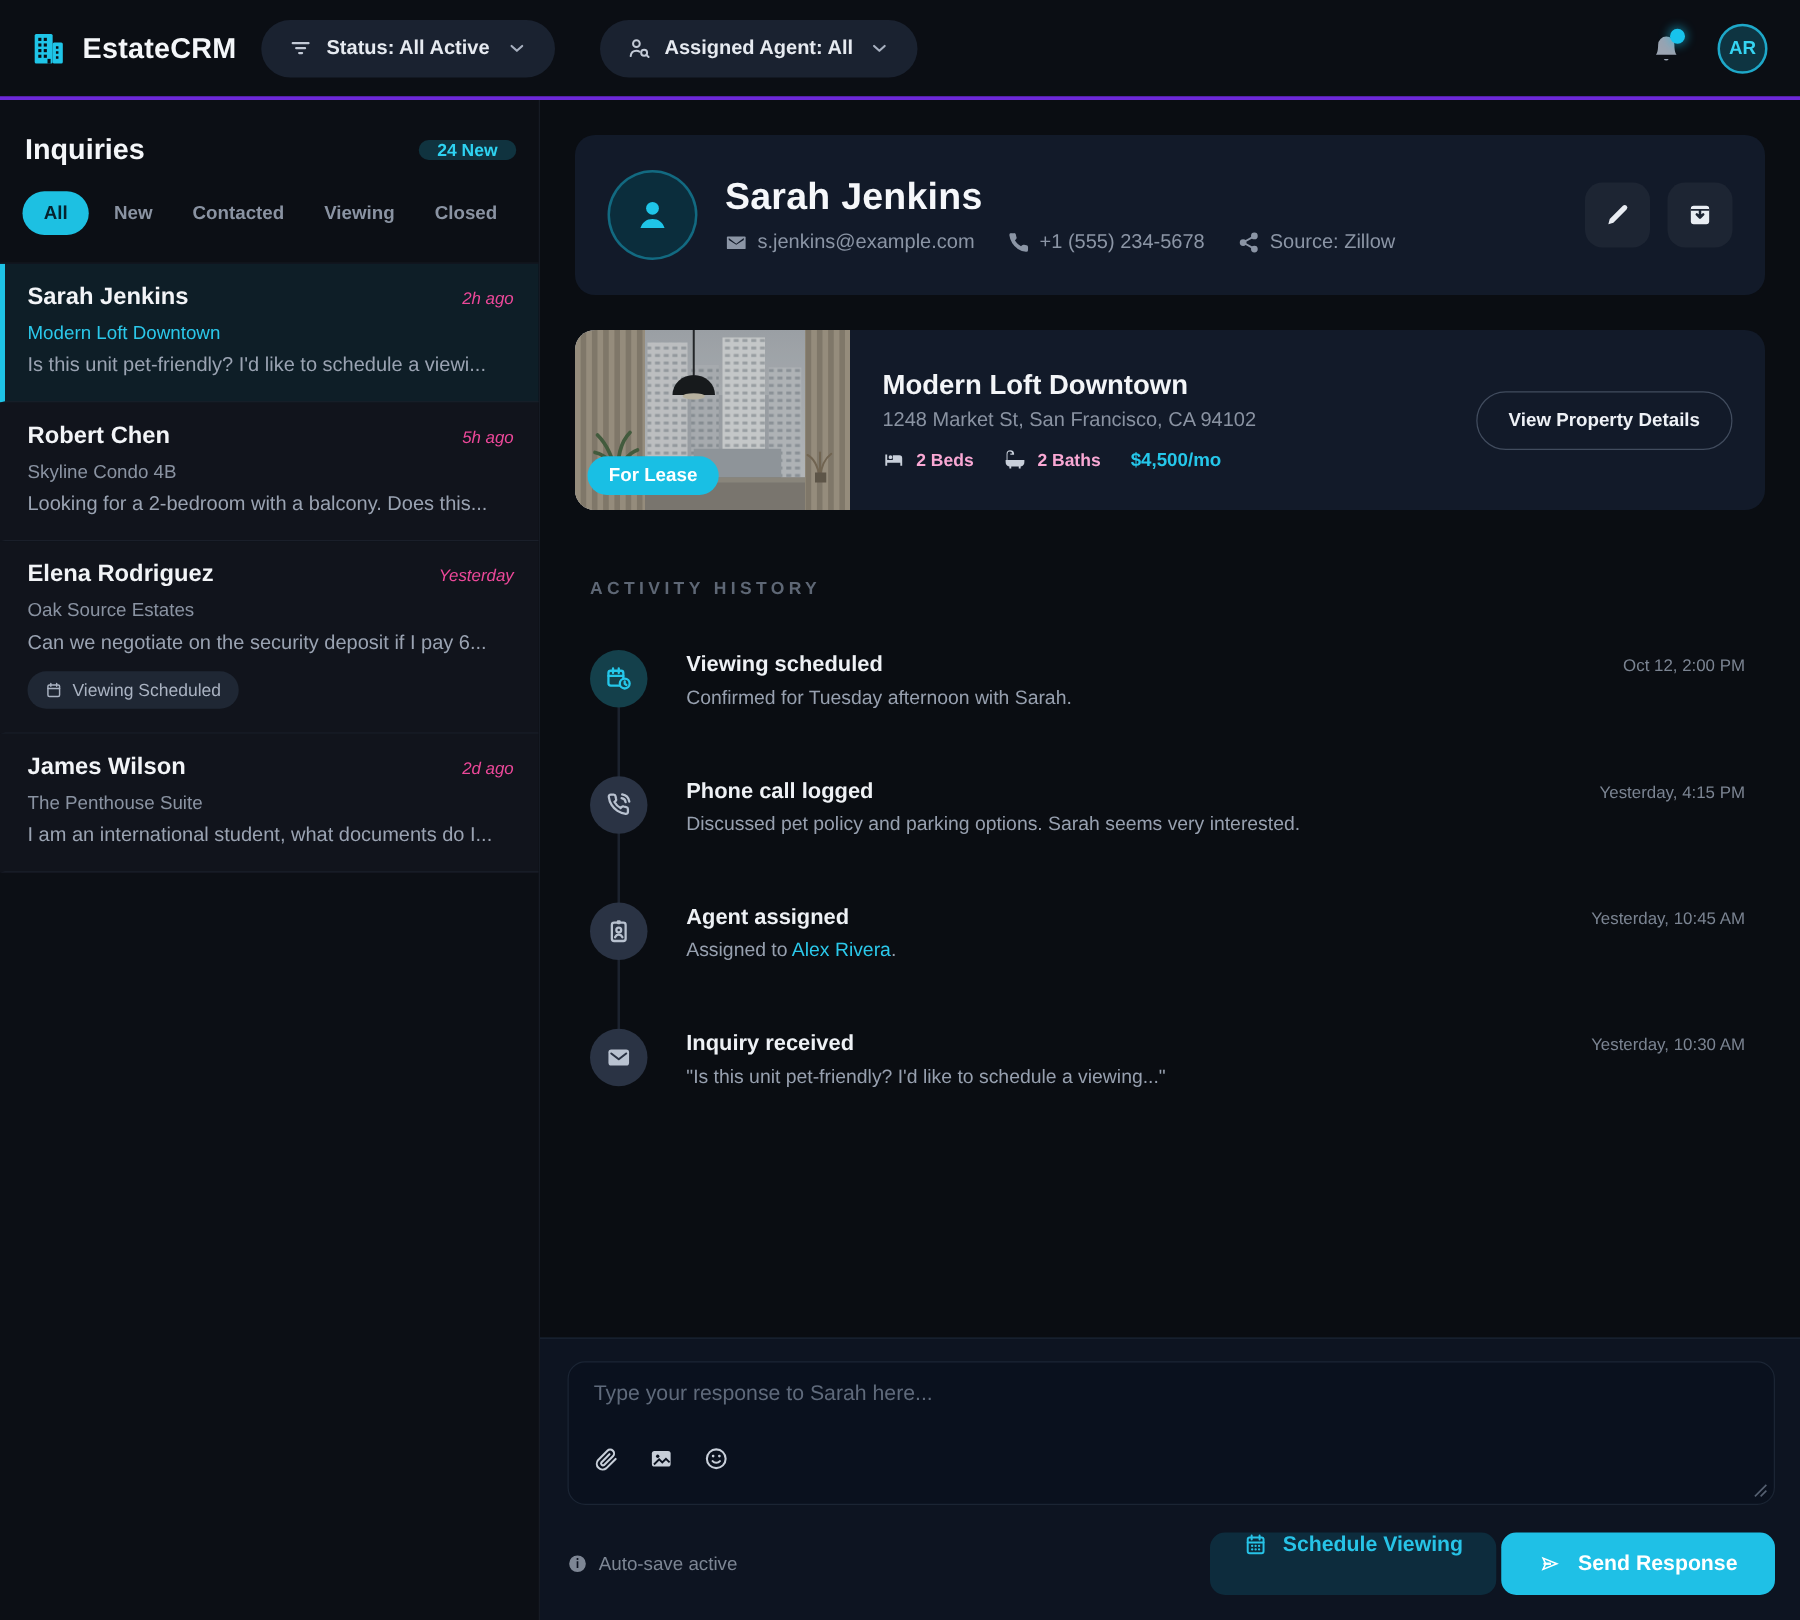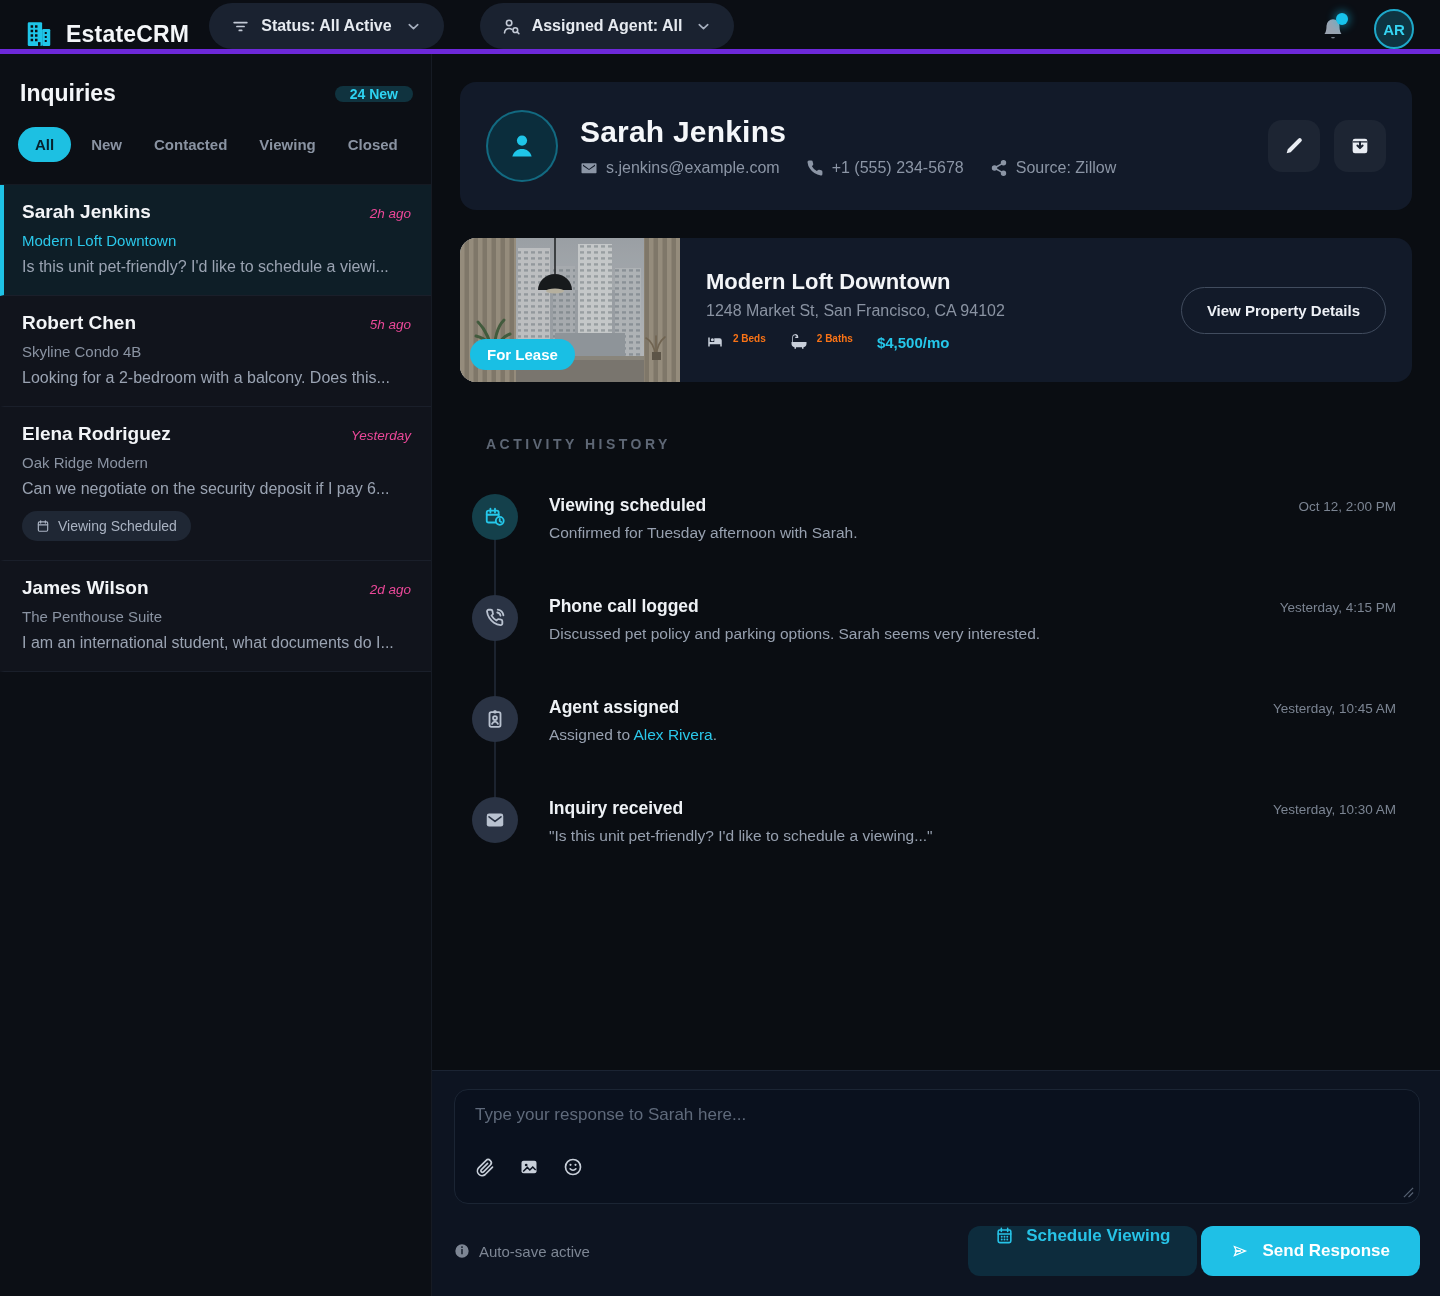--- a/index.html
+++ b/index.html
@@ -1,21 +1,21 @@
 <!DOCTYPE html>
 <html><head>
 <meta charset="utf-8">
 <style>
   * { margin:0; padding:0; box-sizing:border-box; }
   html,body { width:1440px; height:1296px; overflow:hidden; background:#0a0d12; }
   body { font-family:"Liberation Sans", sans-serif; color:#e8ecf2; }
   .app { width:1440px; height:1296px; display:flex; flex-direction:column; background:#0a0d12; }
 
   
-  header { flex:none; height:54px; display:flex; align-items:flex-end; padding:0 26px 0 24px; background:#0b0e14; border-bottom:5px solid #6d28d9; }
+  header { flex:none; height:80px; display:flex; align-items:center; padding:0 26px 0 24px; background:#0b0e14; border-bottom:3px solid #6d28d9; }
   .logo-wrap { display:flex; align-items:center; gap:12px; }
   .logo-wrap svg { width:30px; height:30px; }
   .app-title { font-size:23px; font-weight:bold; letter-spacing:.2px; color:#f4f6f9; }
   .pill { display:flex; align-items:center; gap:11px; height:46px; padding:0 22px; background:#1a2230; border:none; border-radius:999px; color:#e6eaf0; font-size:16px; font-weight:600; font-family:inherit; cursor:pointer; }
   .pill .p-icon { color:#c3cad6; display:flex; }
   .pill .chev { color:#a7b0bf; display:flex; margin-left:2px; }
   .pill-agent { margin-left:36px; }
   .pill-status { margin-left:20px; }
   .header-right { margin-left:auto; display:flex; align-items:center; gap:28px; }
   .bell-btn { position:relative; background:none; border:none; color:#9aa3b1; cursor:pointer; display:flex; }
@@ -64,28 +64,28 @@
 
   
   .property-card { margin-top:28px; display:flex; align-items:center; height:144px; overflow:hidden; }
   .prop-image { position:relative; flex:none; width:220px; height:144px; }
   .prop-image svg.scene { width:100%; height:100%; display:block; }
   .lease-badge { position:absolute; left:10px; bottom:12px; background:#19bfe4; color:#ffffff; font-size:15px; font-weight:bold; padding:7px 17px; border-radius:999px; }
   .prop-body { flex:1; min-width:0; padding:0 26px; }
   .prop-name { font-size:22px; font-weight:bold; color:#f3f5f8; }
   .prop-addr { margin-top:7px; font-size:16px; color:#8a93a2; }
   .prop-specs { margin-top:13px; display:flex; align-items:center; gap:24px; }
-  .spec { display:flex; gap:9px; font-size:10px; font-weight:bold; color:#f97316; }
+  .spec { display:flex; align-items:center; gap:9px; font-size:14px; font-weight:bold; color:#f9a8d4; }
   .spec svg { width:18px; height:18px; color:#c8cfda; }
   .prop-price { font-size:15px; font-weight:bold; color:#25c7ea; }
   .details-btn { flex:none; margin-right:26px; background:transparent; border:1px solid #414c5e; border-radius:999px; color:#eef1f6; font-size:15px; font-weight:bold; font-family:inherit; padding:14px 25px; cursor:pointer; }
 
   
   .activity-section { margin:54px 8px 0 12px; }
-  .activity-title { margin-left:14px; font-size:14px; font-weight:bold; letter-spacing:3.5px; color:#5e6775; }
+  .activity-title { font-size:14px; font-weight:bold; letter-spacing:3.5px; color:#5e6775; }
   .timeline { margin-top:42px; position:relative; }
   .timeline::before { content:""; position:absolute; left:22px; top:14px; height:312px; width:2px; background:#1c232f; }
   .t-item { position:relative; display:flex; gap:31px; margin-bottom:53px; }
   .t-icon { flex:none; width:46px; height:46px; border-radius:50%; background:#2a3344; color:#b9c2d0; display:flex; align-items:center; justify-content:center; }
   .t-icon.highlight { background:#14404b; color:#25c7ea; }
   .t-icon svg { width:22px; height:22px; }
   .t-body { flex:1; min-width:0; padding-top:1px; }
   .t-title { font-size:17.5px; font-weight:bold; color:#eef1f5; }
   .t-desc { margin-top:8px; font-size:15.5px; color:#97a0af; }
   .t-link { color:#2bc8ea; cursor:pointer; }
@@ -213,21 +213,21 @@
           </div>
           <div class="sb-prop">Skyline Condo 4B</div>
           <div class="sb-msg">Looking for a 2-bedroom with a balcony. Does this...</div>
         </div>
 
         <div class="sb-item">
           <div class="sb-row1">
             <span class="sb-name">Elena Rodriguez</span>
             <span class="sb-time">Yesterday</span>
           </div>
-          <div class="sb-prop">Oak Ridge Modern</div>
+          <div class="sb-prop">Oak Source Estates</div>
           <div class="sb-msg">Can we negotiate on the security deposit if I pay 6...</div>
           <div class="sb-badge">
             <svg viewBox="0 0 24 24" fill="none" stroke="currentColor" stroke-width="2" stroke-linecap="round">
               <rect x="4" y="5" width="16" height="16" rx="2"></rect>
                 <path d="M4 10h16M8 3v4M16 3v4"></path>
             </svg>
             <span>Viewing Scheduled</span>
           </div>
         </div>
 

